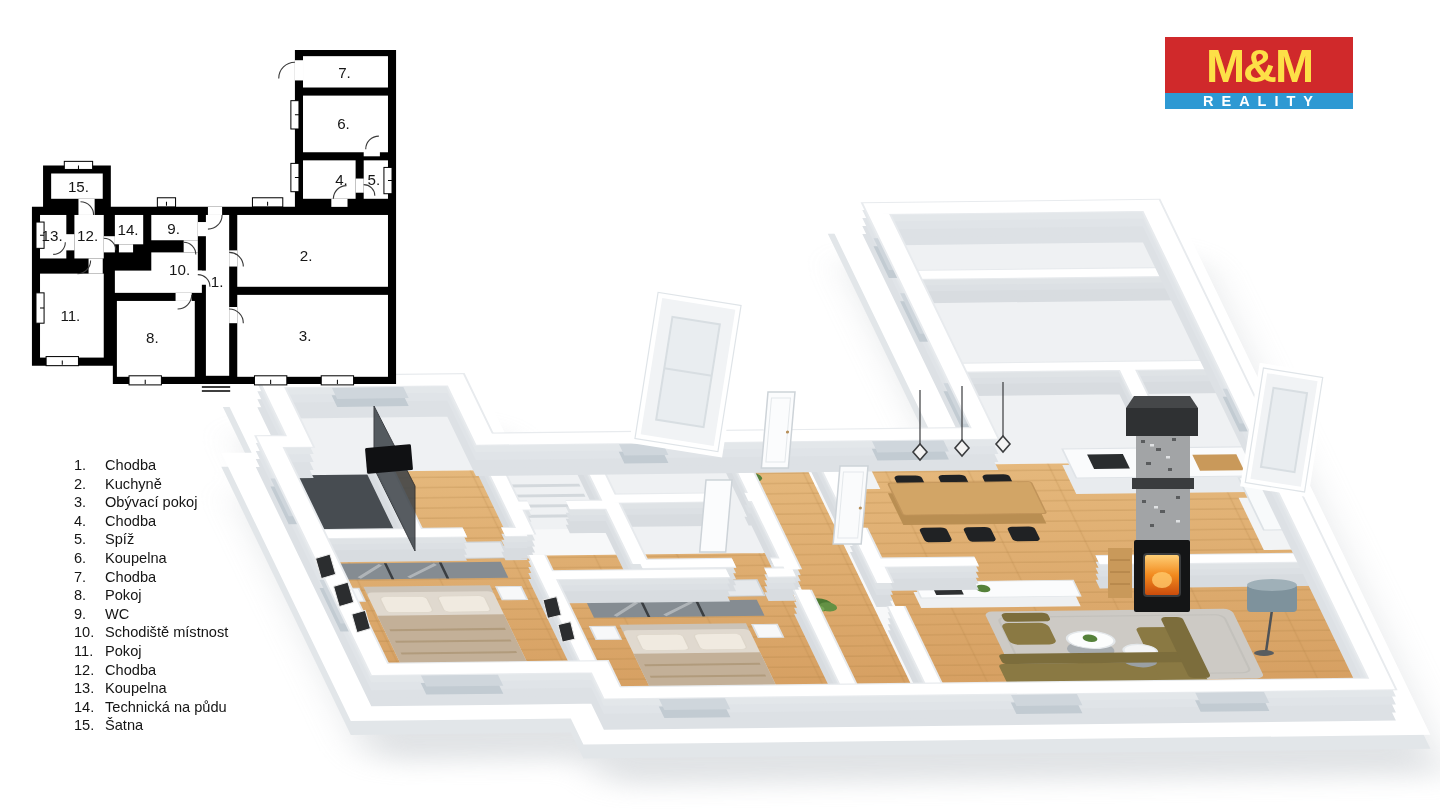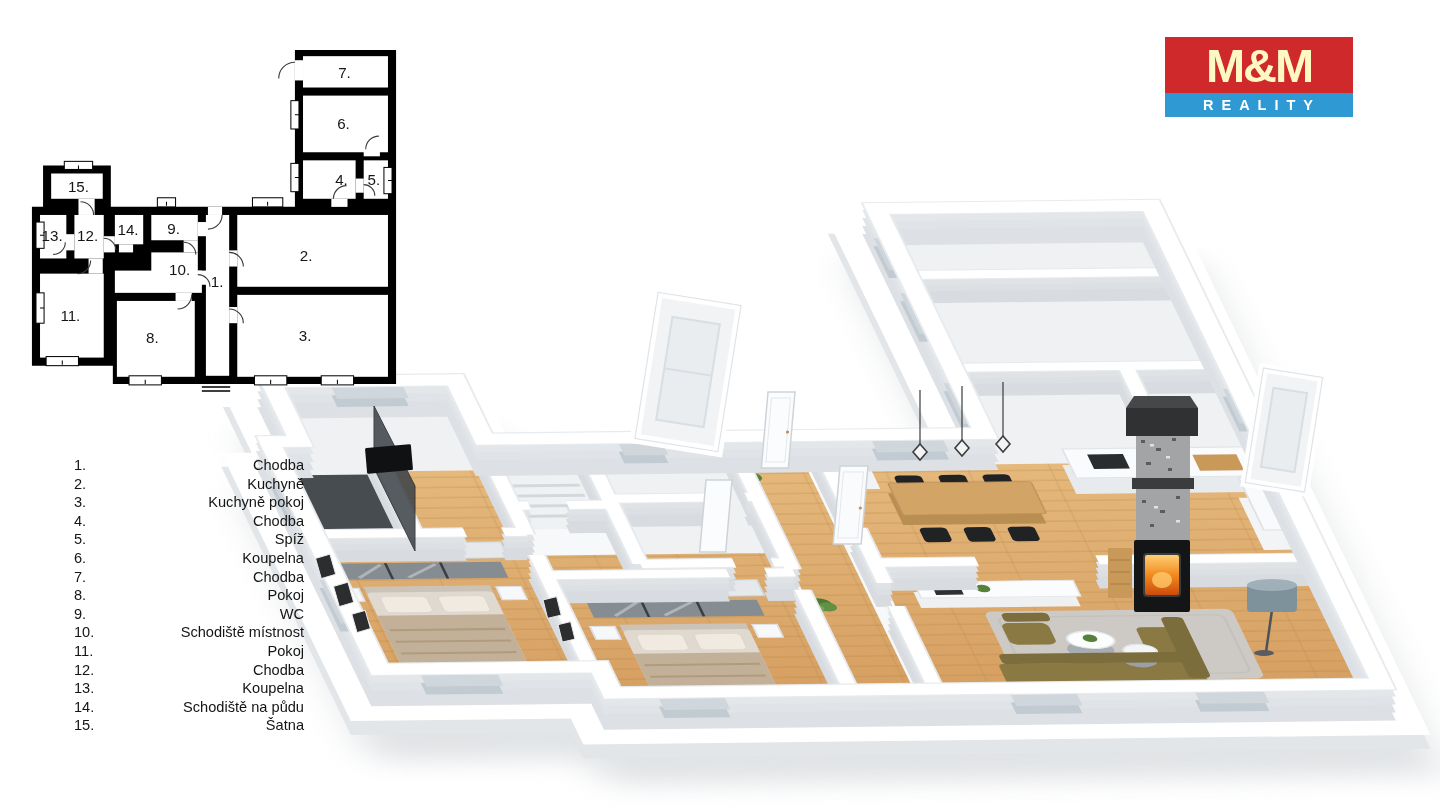--- a/index.html
+++ b/index.html
@@ -5,26 +5,26 @@
   html,body{margin:0;padding:0;background:#ffffff;}
   #stage{position:relative;width:1440px;height:810px;background:#ffffff;overflow:hidden;
          font-family:"Liberation Sans","DejaVu Sans",sans-serif;}
   
   #plan2d{position:absolute;left:28px;top:42px;width:372px;height:352px;}
   #plan2d text{font-family:"Liberation Sans","DejaVu Sans",sans-serif;font-size:15px;font-weight:500;fill:#161616;}
   
   .legend{position:absolute;left:74px;top:456px;width:230px;color:#141414;}
   .legend-row{display:flex;font-size:14.6px;line-height:18.6px;}
   .legend-num{width:31px;flex:0 0 31px;}
-  .legend-label{flex:1;text-align:right;}
+  .legend-label{flex:1;}
   
   .logo{position:absolute;left:1165px;top:37px;width:188px;}
-  .logo-top{height:56px;background:#D0292B;color:#fef9c3;display:flex;align-items:center;justify-content:center;
+  .logo-top{height:56px;background:#D0292B;color:#fde047;display:flex;align-items:center;justify-content:center;
             font-weight:bold;font-size:47px;letter-spacing:-2px;}
-  .logo-bottom{height:24px;background:#2E99D3;color:#fff;display:flex;align-items:center;justify-content:center;
+  .logo-bottom{height:16px;background:#2E99D3;color:#fff;display:flex;align-items:center;justify-content:center;
             font-weight:bold;font-size:14.5px;letter-spacing:8px;text-indent:6px;}
   
   #render3d{position:absolute;left:0;top:0;width:1440px;height:810px;}
 </style>
 </head>
 <body>
 
 <div id="stage">
 
   <svg id="render3d" viewBox="0 0 1440 810">
@@ -463,21 +463,21 @@
     <div class="legend-row">
         <span class="legend-num">1.</span>
         <span class="legend-label">Chodba</span>
       </div>
     <div class="legend-row">
         <span class="legend-num">2.</span>
         <span class="legend-label">Kuchyně</span>
       </div>
     <div class="legend-row">
         <span class="legend-num">3.</span>
-        <span class="legend-label">Kuchyně pokoj</span>
+        <span class="legend-label">Obývací pokoj</span>
       </div>
     <div class="legend-row">
         <span class="legend-num">4.</span>
         <span class="legend-label">Chodba</span>
       </div>
     <div class="legend-row">
         <span class="legend-num">5.</span>
         <span class="legend-label">Spíž</span>
       </div>
     <div class="legend-row">
@@ -507,21 +507,21 @@
     <div class="legend-row">
         <span class="legend-num">12.</span>
         <span class="legend-label">Chodba</span>
       </div>
     <div class="legend-row">
         <span class="legend-num">13.</span>
         <span class="legend-label">Koupelna</span>
       </div>
     <div class="legend-row">
         <span class="legend-num">14.</span>
-        <span class="legend-label">Schodiště na půdu</span>
+        <span class="legend-label">Technická na půdu</span>
       </div>
     <div class="legend-row">
         <span class="legend-num">15.</span>
         <span class="legend-label">Šatna</span>
       </div>
   </div>
 
   <div class="logo">
     <div class="logo-top">M&amp;M</div>
     <div class="logo-bottom">REALITY</div>

